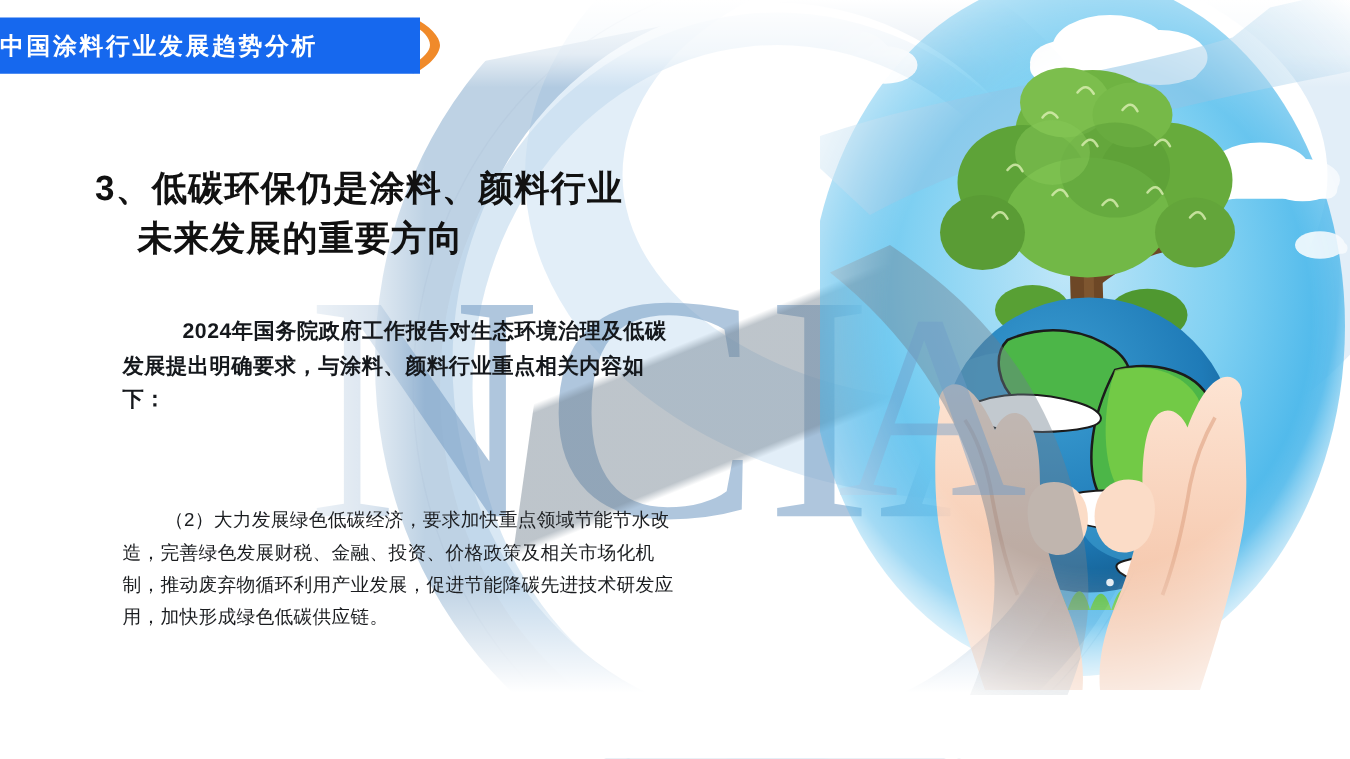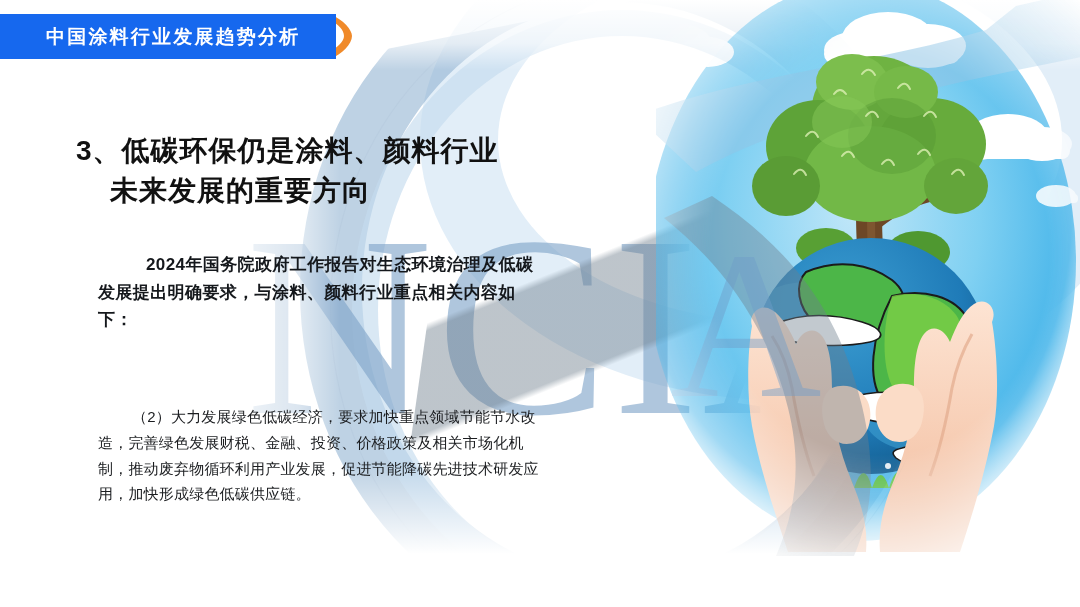--- a/index.html
+++ b/index.html
@@ -68,21 +68,21 @@
     color:rgba(126,163,200,0.62);
     white-space:nowrap;
     user-select:none;
   }
 
   
   .banner{
     position:absolute;left:0;top:14px;height:45px;width:336px;
     background:#1668ee;
     display:flex;align-items:center;
-    padding-left:46px;box-sizing:border-box;
+    box-sizing:border-box;
     z-index:8;
   }
   .banner-title{
     color:#ffffff;font-size:19px;font-weight:bold;letter-spacing:2.2px;
     white-space:nowrap;
   }
   .banner-tail{
     position:absolute;left:330px;top:14px;width:26px;height:45px;z-index:7;
   }
 

